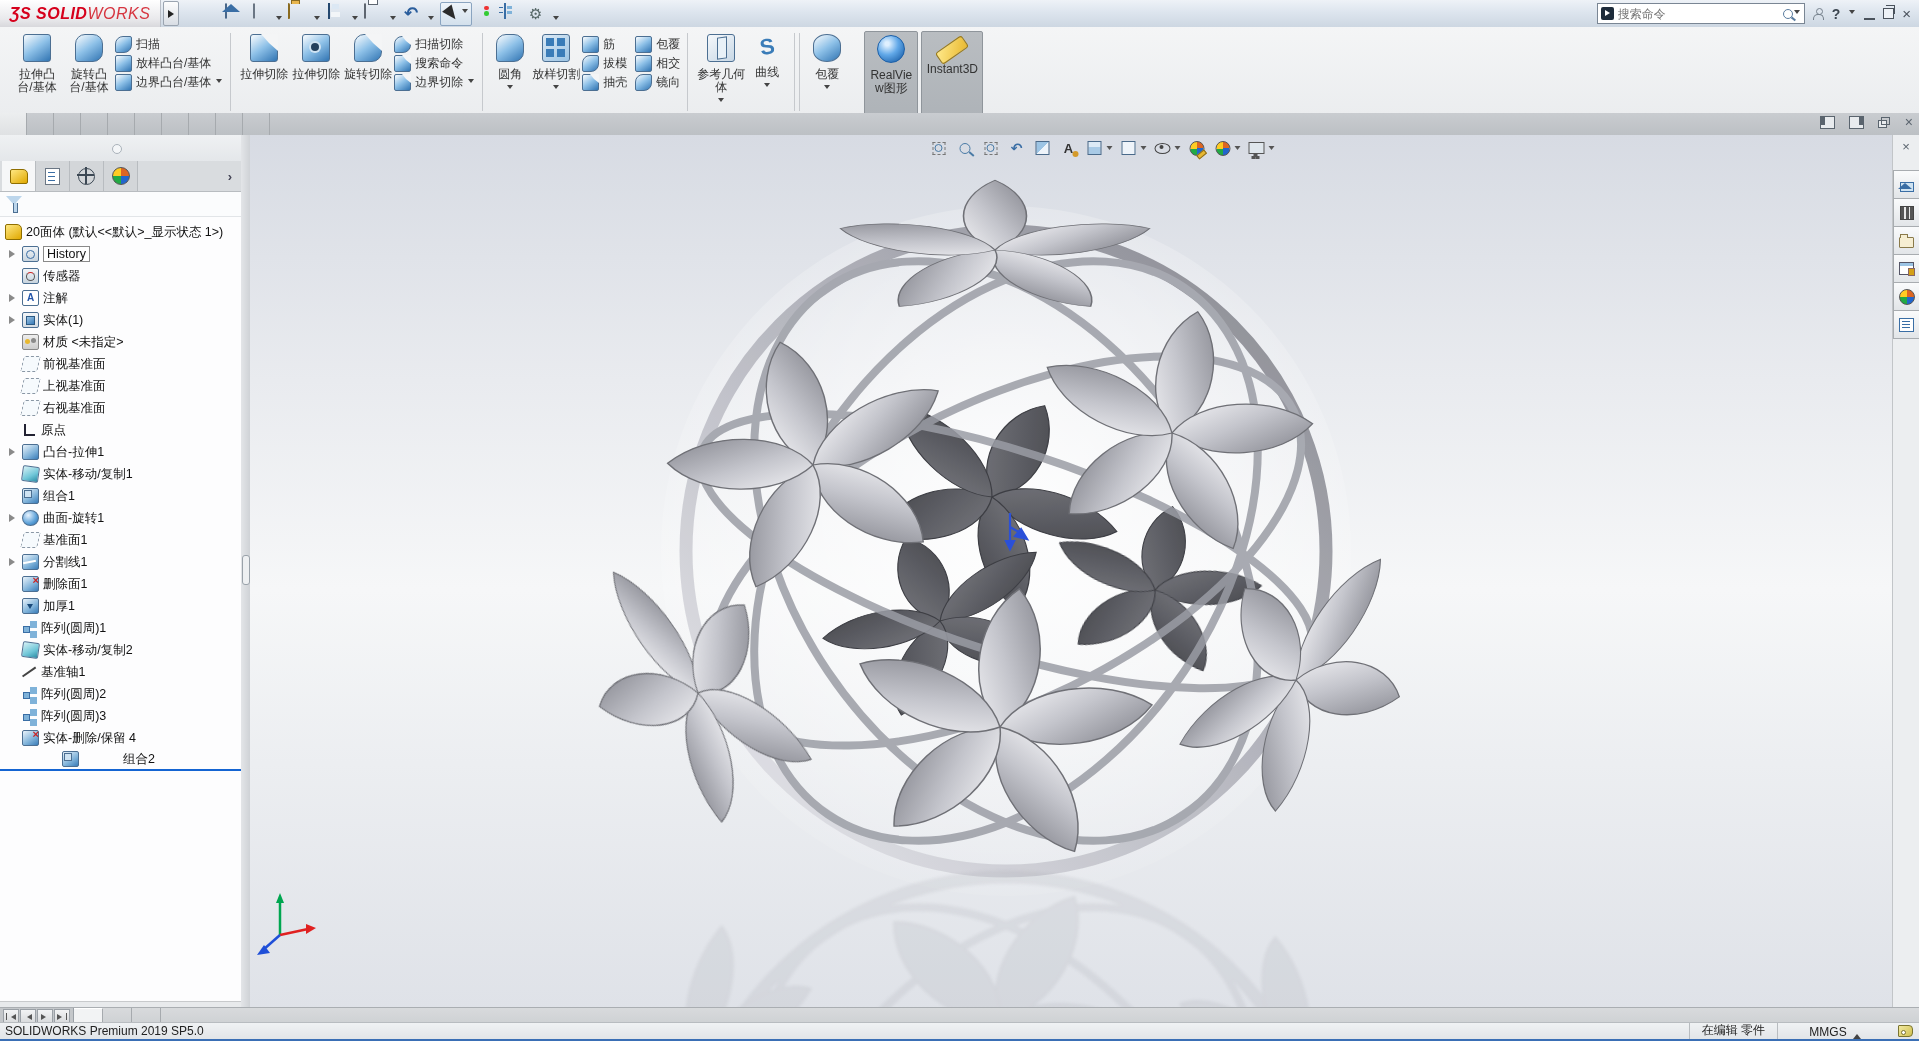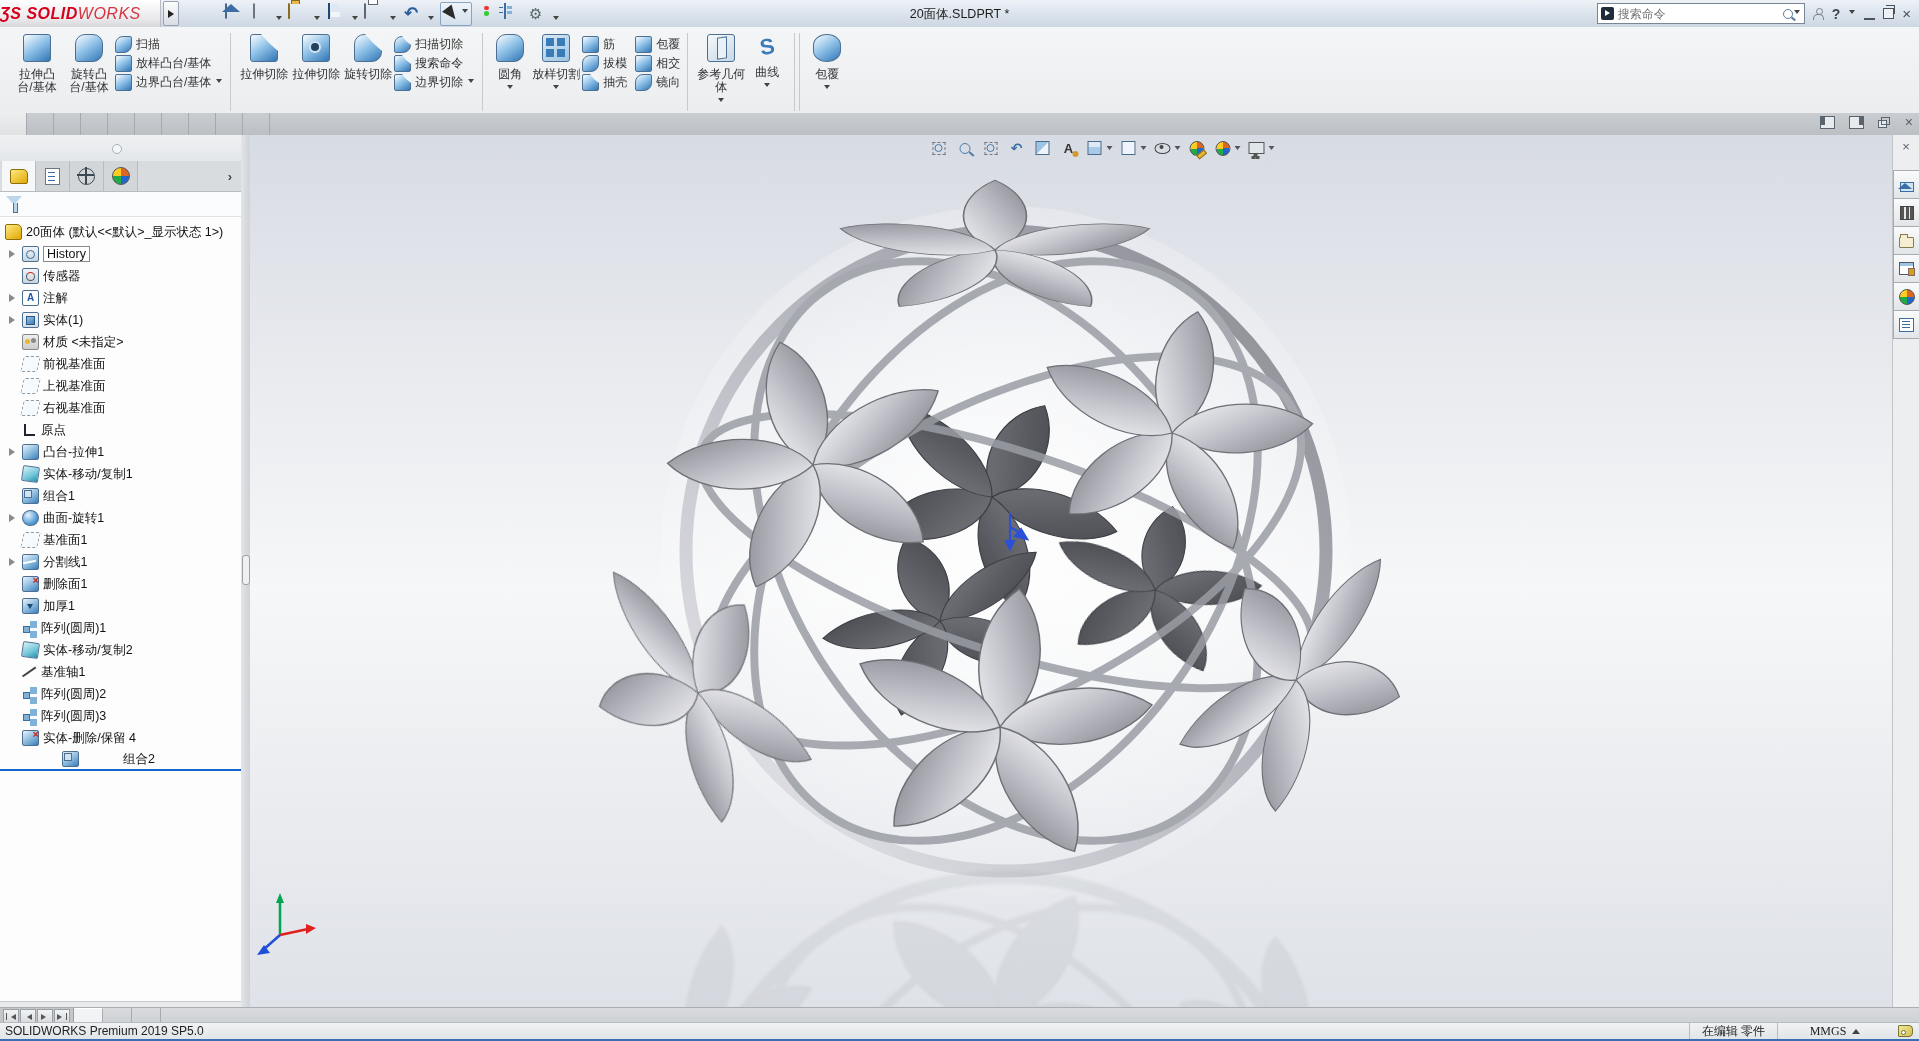--- a/index.html
+++ b/index.html
@@ -5,21 +5,21 @@
   html,body{margin:0;padding:0;}
   body{width:1919px;height:1041px;position:relative;overflow:hidden;
        font-family:"Liberation Sans","DejaVu Sans",sans-serif;font-size:12px;color:#222;
        background:#f0f1f3;-webkit-font-smoothing:antialiased;}
 
   
   .titlebar{position:absolute;left:0;top:0;right:0;height:27px;
     background:linear-gradient(180deg,#eef2f7 0%,#dde5ee 45%,#cdd7e2 100%);
     border-bottom:1px solid #aeb9c6;display:flex;align-items:center;}
   .logo-plate{height:27px;width:160px;background:linear-gradient(180deg,#ffffff,#e9e9ec 70%,#d8d8dc);
-    border-right:1px solid #b9bec6;display:flex;align-items:center;justify-content:flex-start;}
+    border-right:1px solid #b9bec6;display:flex;align-items:center;justify-content:center;}
   .logo{color:#d6001c;font-size:16px;letter-spacing:.5px;font-style:italic;font-weight:bold;white-space:nowrap;}
   .logo .lt{font-weight:bold;} .logo .wk{font-weight:normal;color:#d6343f;}
   .flyout-btn{width:14px;height:23px;margin-left:2px;background:linear-gradient(180deg,#fdfdfd,#d8dde4);
     border:1px solid #9aa4b0;border-radius:2px;display:flex;align-items:center;justify-content:center;}
   .tri-r{width:0;height:0;border:4px solid transparent;border-left:6px solid #222;margin-left:3px;}
   .qat{display:flex;align-items:center;gap:5px;margin-left:46px;}
   .qi{width:20px;height:20px;position:relative;display:inline-block;}
   .caret{width:0;height:0;border:3.5px solid transparent;border-top:4.5px solid #444;display:inline-block;margin:0 1px;position:relative;top:6px;}
   .i-home{background:linear-gradient(180deg,#eaf2fa,#bcd4ea);border:1.5px solid #49678a;border-radius:2px;width:14px;height:10px;margin-top:8px;position:relative;}
   .i-home::before{content:"";position:absolute;left:-4px;top:-9px;border:9px solid transparent;border-bottom:8px solid #3a6ea5;}
@@ -216,21 +216,21 @@
   .nb .t-l{width:0;height:0;border:3.5px solid transparent;border-right:5px solid #555;}
   .nb .t-r{width:0;height:0;border:3.5px solid transparent;border-left:5px solid #555;}
   .nb.bar-l::before{content:"";width:1.5px;height:7px;background:#555;margin-right:1px;}
   .nb.bar-r::after{content:"";width:1.5px;height:7px;background:#555;margin-left:1px;}
   .btab{padding:1px 14px 0 14px;border-right:1px solid #a6aaae;display:flex;align-items:center;color:#222;}
   .btab.active{background:#f2f3f4;font-weight:bold;border-top:1px solid #fff;}
   .statusbar{position:absolute;left:0;bottom:0;right:0;height:16px;background:linear-gradient(180deg,#f0f2f4,#e2e5e8);
     border-top:1px solid #b8bcc0;border-bottom:2px solid #3a6fb5;display:flex;align-items:center;font-size:12px;color:#222;}
   .sb-left{padding-left:5px;}
   .sb-right{margin-left:auto;display:flex;align-items:center;height:100%;}
-  .sb-cell{padding:0 12px;border-left:1px solid #b8bcc0;height:100%;display:flex;align-items:center;gap:6px;font-family:Liberation Serif, serif;}
+  .sb-cell{padding:0 12px;border-left:1px solid #b8bcc0;height:100%;display:flex;align-items:flex-end;gap:6px;}
   .up-caret{width:0;height:0;border:4px solid transparent;border-bottom:5px solid #444;margin-top:-4px;}
   .i-tag{width:13px;height:10px;background:linear-gradient(135deg,#f2e9a0,#cfc050);border:1px solid #7a7430;border-radius:1px 4px 4px 1px;position:relative;margin:0 6px;}
   .i-tag::after{content:"";position:absolute;left:2px;top:3.5px;width:3px;height:3px;border-radius:50%;background:#fff;border:1px solid #7a7430;}
 </style>
 </head>
 <body>
 
 <div class="titlebar">
   <div class="logo-plate">
     <span class="logo"><span>ƷS</span> <span class="lt">SOLID</span><span class="wk">WORKS</span></span>
@@ -252,21 +252,20 @@
       <span class="caret"></span>
     <span class="sel-box">
         <span class="i-cursor"></span>
         <span class="caret"></span>
       </span>
     <span class="qi"><span class="i-traffic"></span></span>
     <span class="qi"><span class="i-form"></span></span>
     <span class="qi"><span class="i-gear">⚙</span></span>
       <span class="caret"></span>
   </div>
-  <div class="doc-title">20面体.SLDPRT *</div>
   <div class="tb-right">
     <div class="searchbox">
       <span class="sq-icon"></span>
       <input placeholder="搜索命令" style="">
       <span class="i-mag"></span>
       <span class="caret" style="top:0;"></span>
     </div>
     <span class="i-person"></span>
     <span class="helpq">?</span>
     <span class="caret" style="top:0;"></span>
@@ -352,20 +351,24 @@
   </div>
   <div class="rsep"></div>
   <div class="rgroup">
     <div class="rbig"><span class="ri refgeo"></span><span class="rlabel">参考几何体</span><span class="caret bcaret" style="top:0"></span></div>
     <div class="rbig" style="width:40px"><span class="ri curve"></span><span class="rlabel" style="width:36px">曲线</span><span class="caret bcaret" style="top:0"></span></div>
   </div>
   <div class="rsep"></div>
   <div class="rsep"></div>
   <div class="rgroup">
     <div class="rbig" style="width:40px"><span class="ri wrap"></span><span class="rlabel" style="width:36px">包覆</span><span class="caret bcaret" style="top:0"></span></div>
+  </div>
+  <div class="rgroup" style="padding-left:12px;gap:3px;">
+    <div class="rbig pressed"><span class="ri realview"></span><span class="rlabel">RealView图形</span></div>
+    <div class="rbig pressed w60"><span class="ri instant"></span><span class="rlabel">Instant3D</span></div>
   </div>
 </div>
 
 <div class="tabrow">
 
 <div class="ctab active"></div>
     <div class="ctab"></div>
     <div class="ctab"></div>
     <div class="ctab"></div>
     <div class="ctab"></div>

